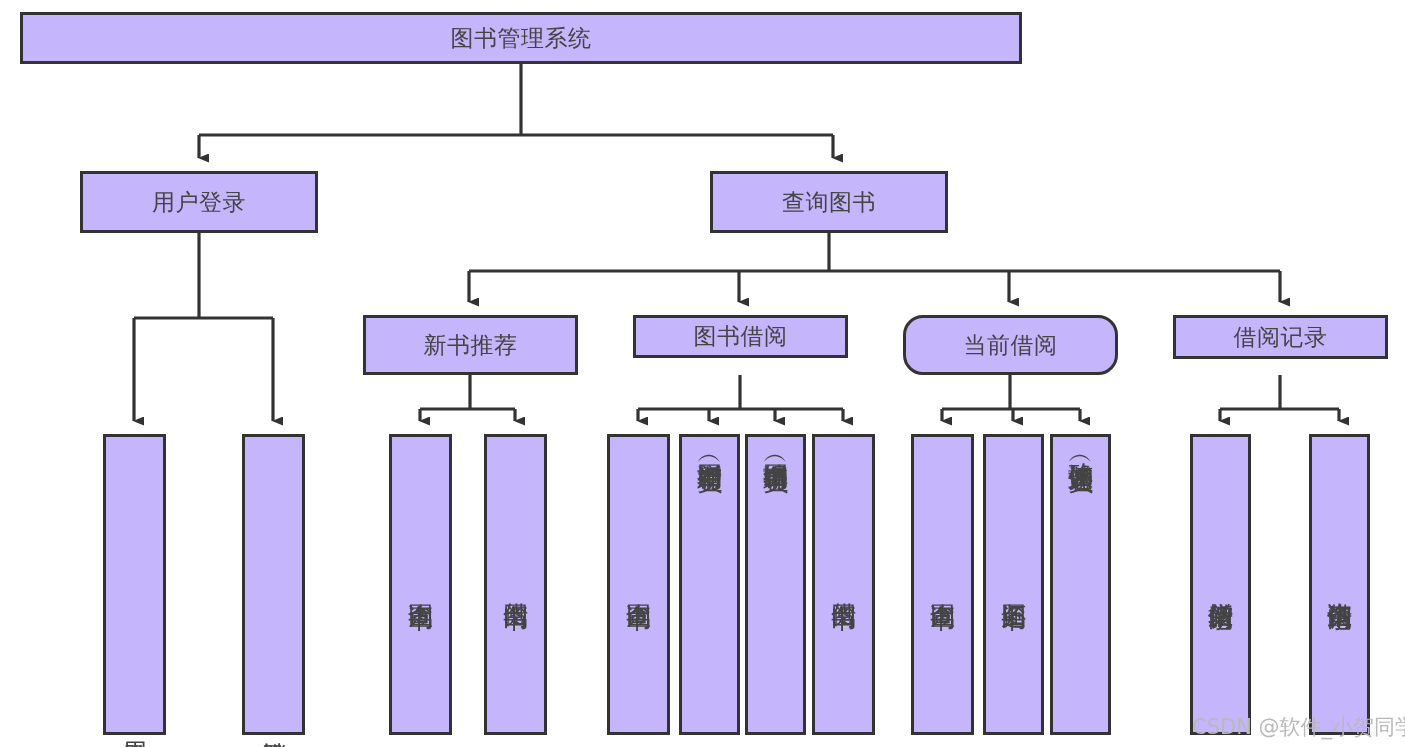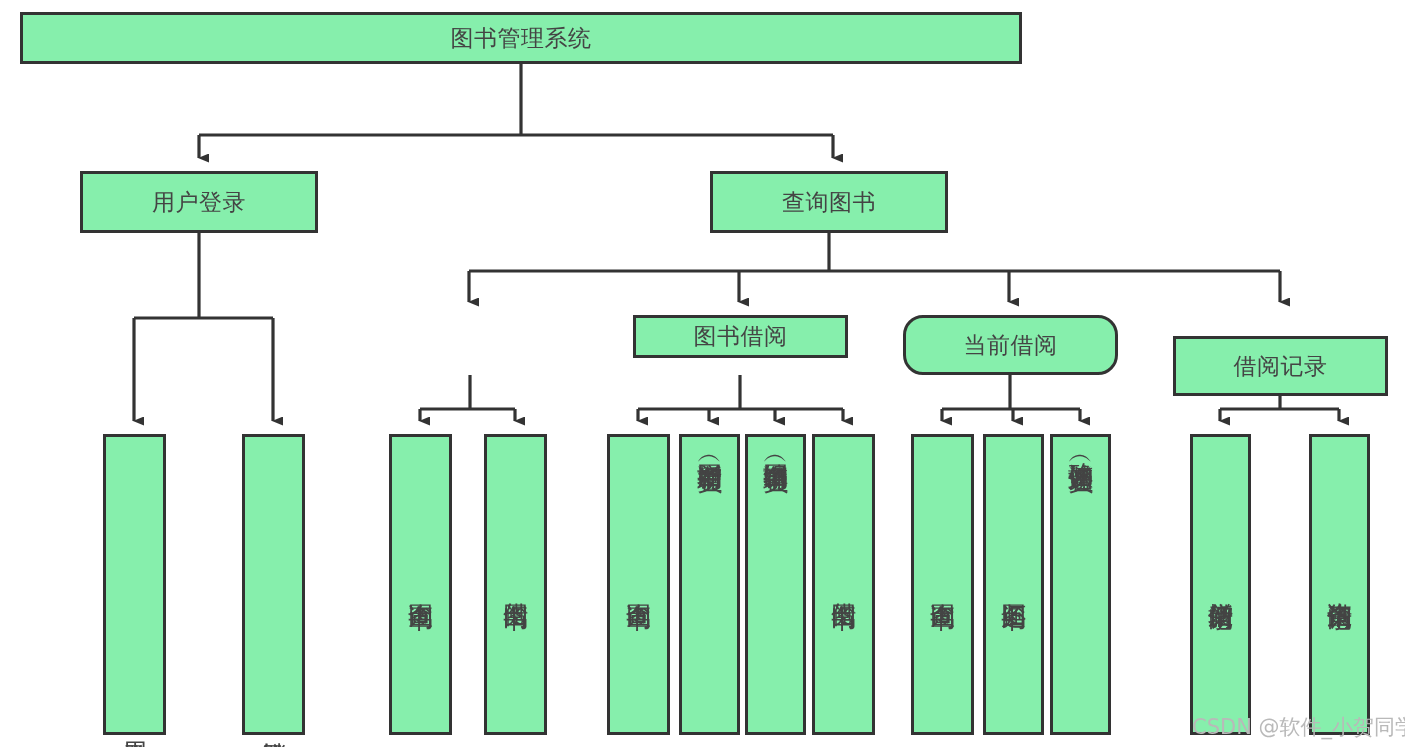--- a/index.html
+++ b/index.html
@@ -14,21 +14,21 @@
     position: relative;
     width: 1405px;
     height: 747px;
     background: #ffffff;
     overflow: hidden;
   }
   .node {
     position: absolute;
     box-sizing: border-box;
     border: 3px solid #333333;
-    background: #86efac;
+    background: #c4b5fd;
     display: flex;
     align-items: center;
     justify-content: center;
   }
   .node .label {
     color: #444444;
     font-size: 23px;
     line-height: 1.15;
     white-space: nowrap;
     letter-spacing: 0.5px;
@@ -129,27 +129,30 @@
     <span class="label">图书管理系统</span>
   </div>
 
   <div class="node" style="left:80px;top:171px;width:238px;height:62px;">
     <span class="label">用户登录</span>
   </div>
   <div class="node" style="left:710px;top:171px;width:238px;height:62px;">
     <span class="label">查询图书</span>
   </div>
 
+  <div class="node" style="left:363px;top:315px;width:215px;height:60px;">
+    <span class="label">新书推荐</span>
+  </div>
   <div class="node" style="left:633px;top:315px;width:215px;height:43px;">
     <span class="label">图书借阅</span>
   </div>
   <div class="node" style="left:903px;top:315px;width:215px;height:60px;border-radius:20px;">
     <span class="label">当前借阅</span>
   </div>
-  <div class="node" style="left:1173px;top:315px;width:215px;height:60px;margin-top:21px;">
+  <div class="node" style="left:1173px;top:315px;width:215px;height:44px;">
     <span class="label">借阅记录</span>
   </div>
 
   <div class="node leaf bottomalign" style="left:103px;top:434px;width:63px;height:301px;">
     <span class="label">用户登录</span>
   </div>
   <div class="node leaf bottomalign" style="left:242px;top:434px;width:63px;height:301px;">
     <span class="label">注销登录</span>
   </div>
 

